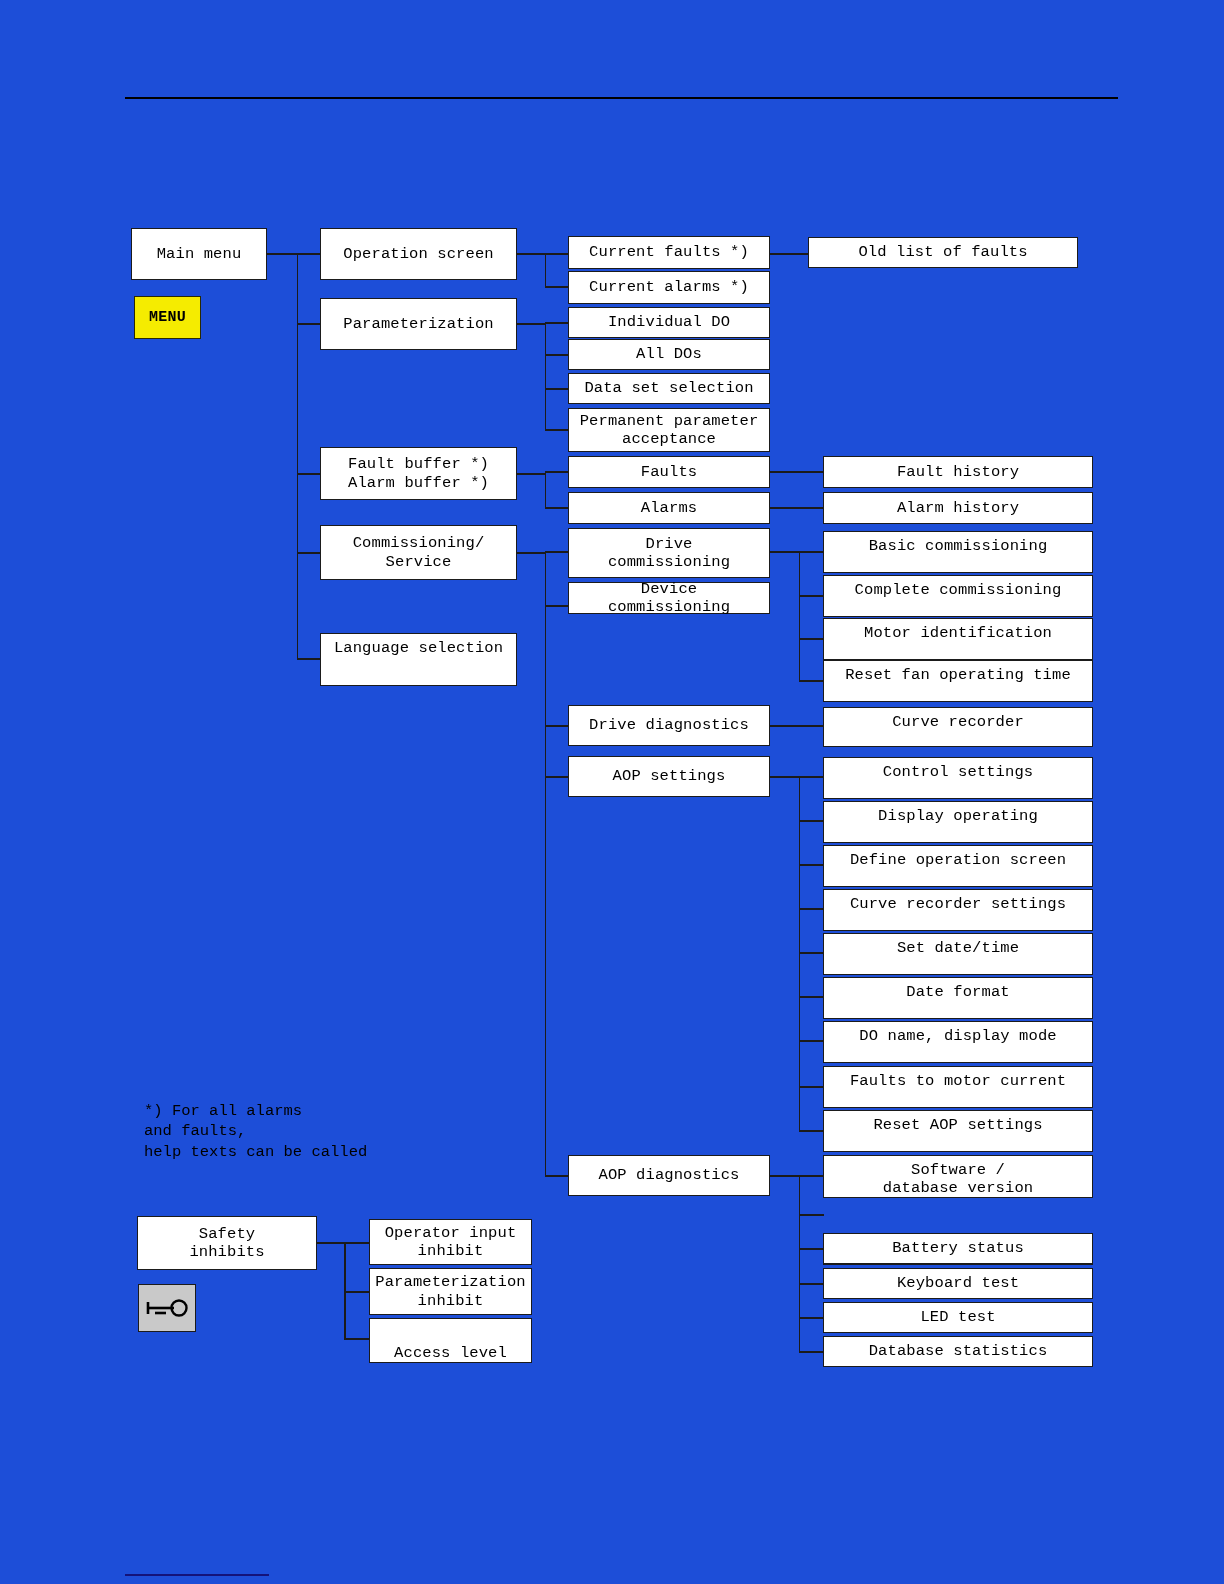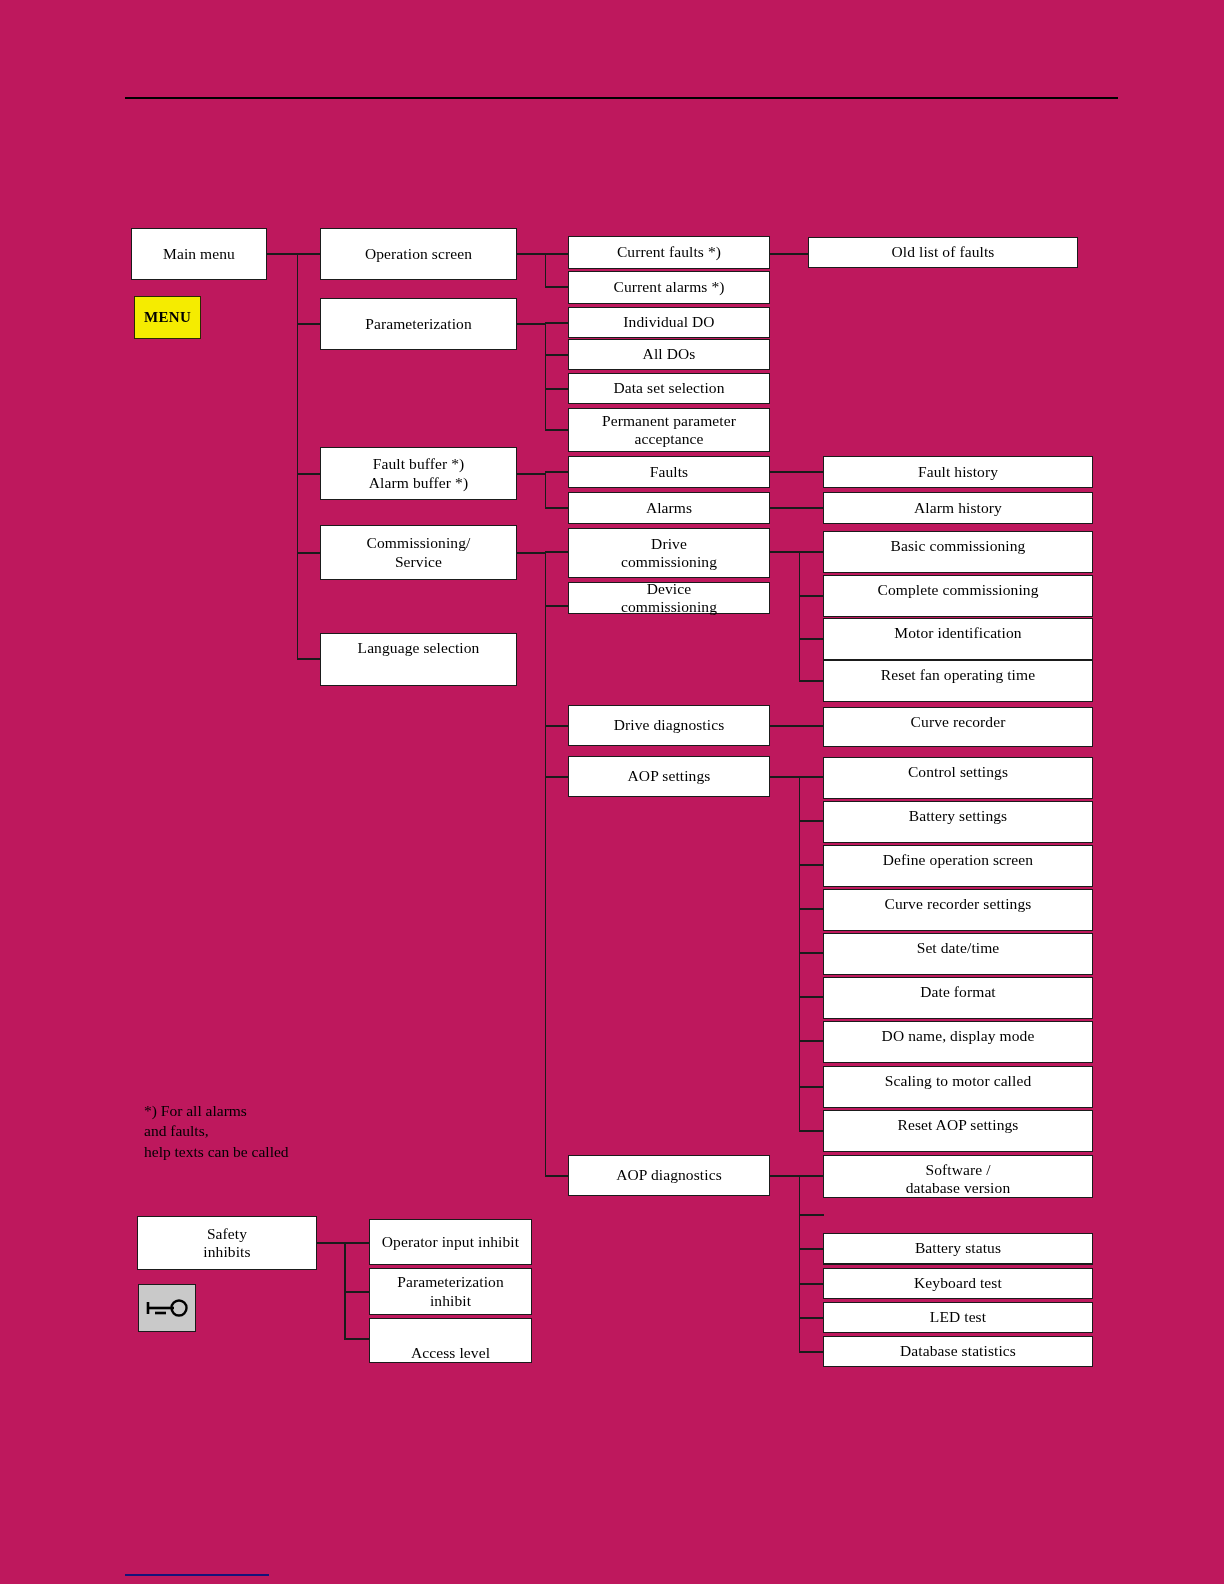--- a/index.html
+++ b/index.html
@@ -4,22 +4,22 @@
 <style>
   html, body {
     margin: 0;
     padding: 0;
     background: #ffffff;
   }
   #page {
     position: relative;
     width: 1224px;
     height: 1584px;
-    background: #be185d;
-    font-family: Liberation Serif, serif;
+    background: #1d4ed8;
+    font-family: Liberation Mono, monospace;
     overflow: hidden;
   }
   .hrule {
     position: absolute;
     background: #000000;
   }
   .box {
     position: absolute;
     box-sizing: border-box;
     border: 1.6px solid #1b1b1b;
@@ -278,21 +278,21 @@
 
   <div class="box topaligned" style="left:823px; top:707px; width:270px; height:40px;">
     <span class="lbl">Curve recorder</span>
   </div>
 
   <div class="box topaligned" style="left:823px; top:757px; width:270px; height:42px;">
     <span class="lbl">Control settings</span>
   </div>
 
   <div class="box topaligned" style="left:823px; top:801px; width:270px; height:42px;">
-    <span class="lbl">Battery settings</span>
+    <span class="lbl">Display operating</span>
   </div>
 
   <div class="box topaligned" style="left:823px; top:845px; width:270px; height:42px;">
     <span class="lbl">Define operation screen</span>
   </div>
 
   <div class="box topaligned" style="left:823px; top:889px; width:270px; height:42px;">
     <span class="lbl">Curve recorder settings</span>
   </div>
 
@@ -302,21 +302,21 @@
 
   <div class="box topaligned" style="left:823px; top:977px; width:270px; height:42px;">
     <span class="lbl">Date format</span>
   </div>
 
   <div class="box topaligned" style="left:823px; top:1021px; width:270px; height:42px;">
     <span class="lbl">DO name, display mode</span>
   </div>
 
   <div class="box topaligned" style="left:823px; top:1066px; width:270px; height:42px;">
-    <span class="lbl">Scaling to motor called</span>
+    <span class="lbl">Faults to motor current</span>
   </div>
 
   <div class="box topaligned" style="left:823px; top:1110px; width:270px; height:42px;">
     <span class="lbl">Reset AOP settings</span>
   </div>
 
   <div class="box topaligned" style="left:823px; top:1155px; width:270px; height:43px;">
     <span class="lbl">Software /
 database version</span>
   </div>

